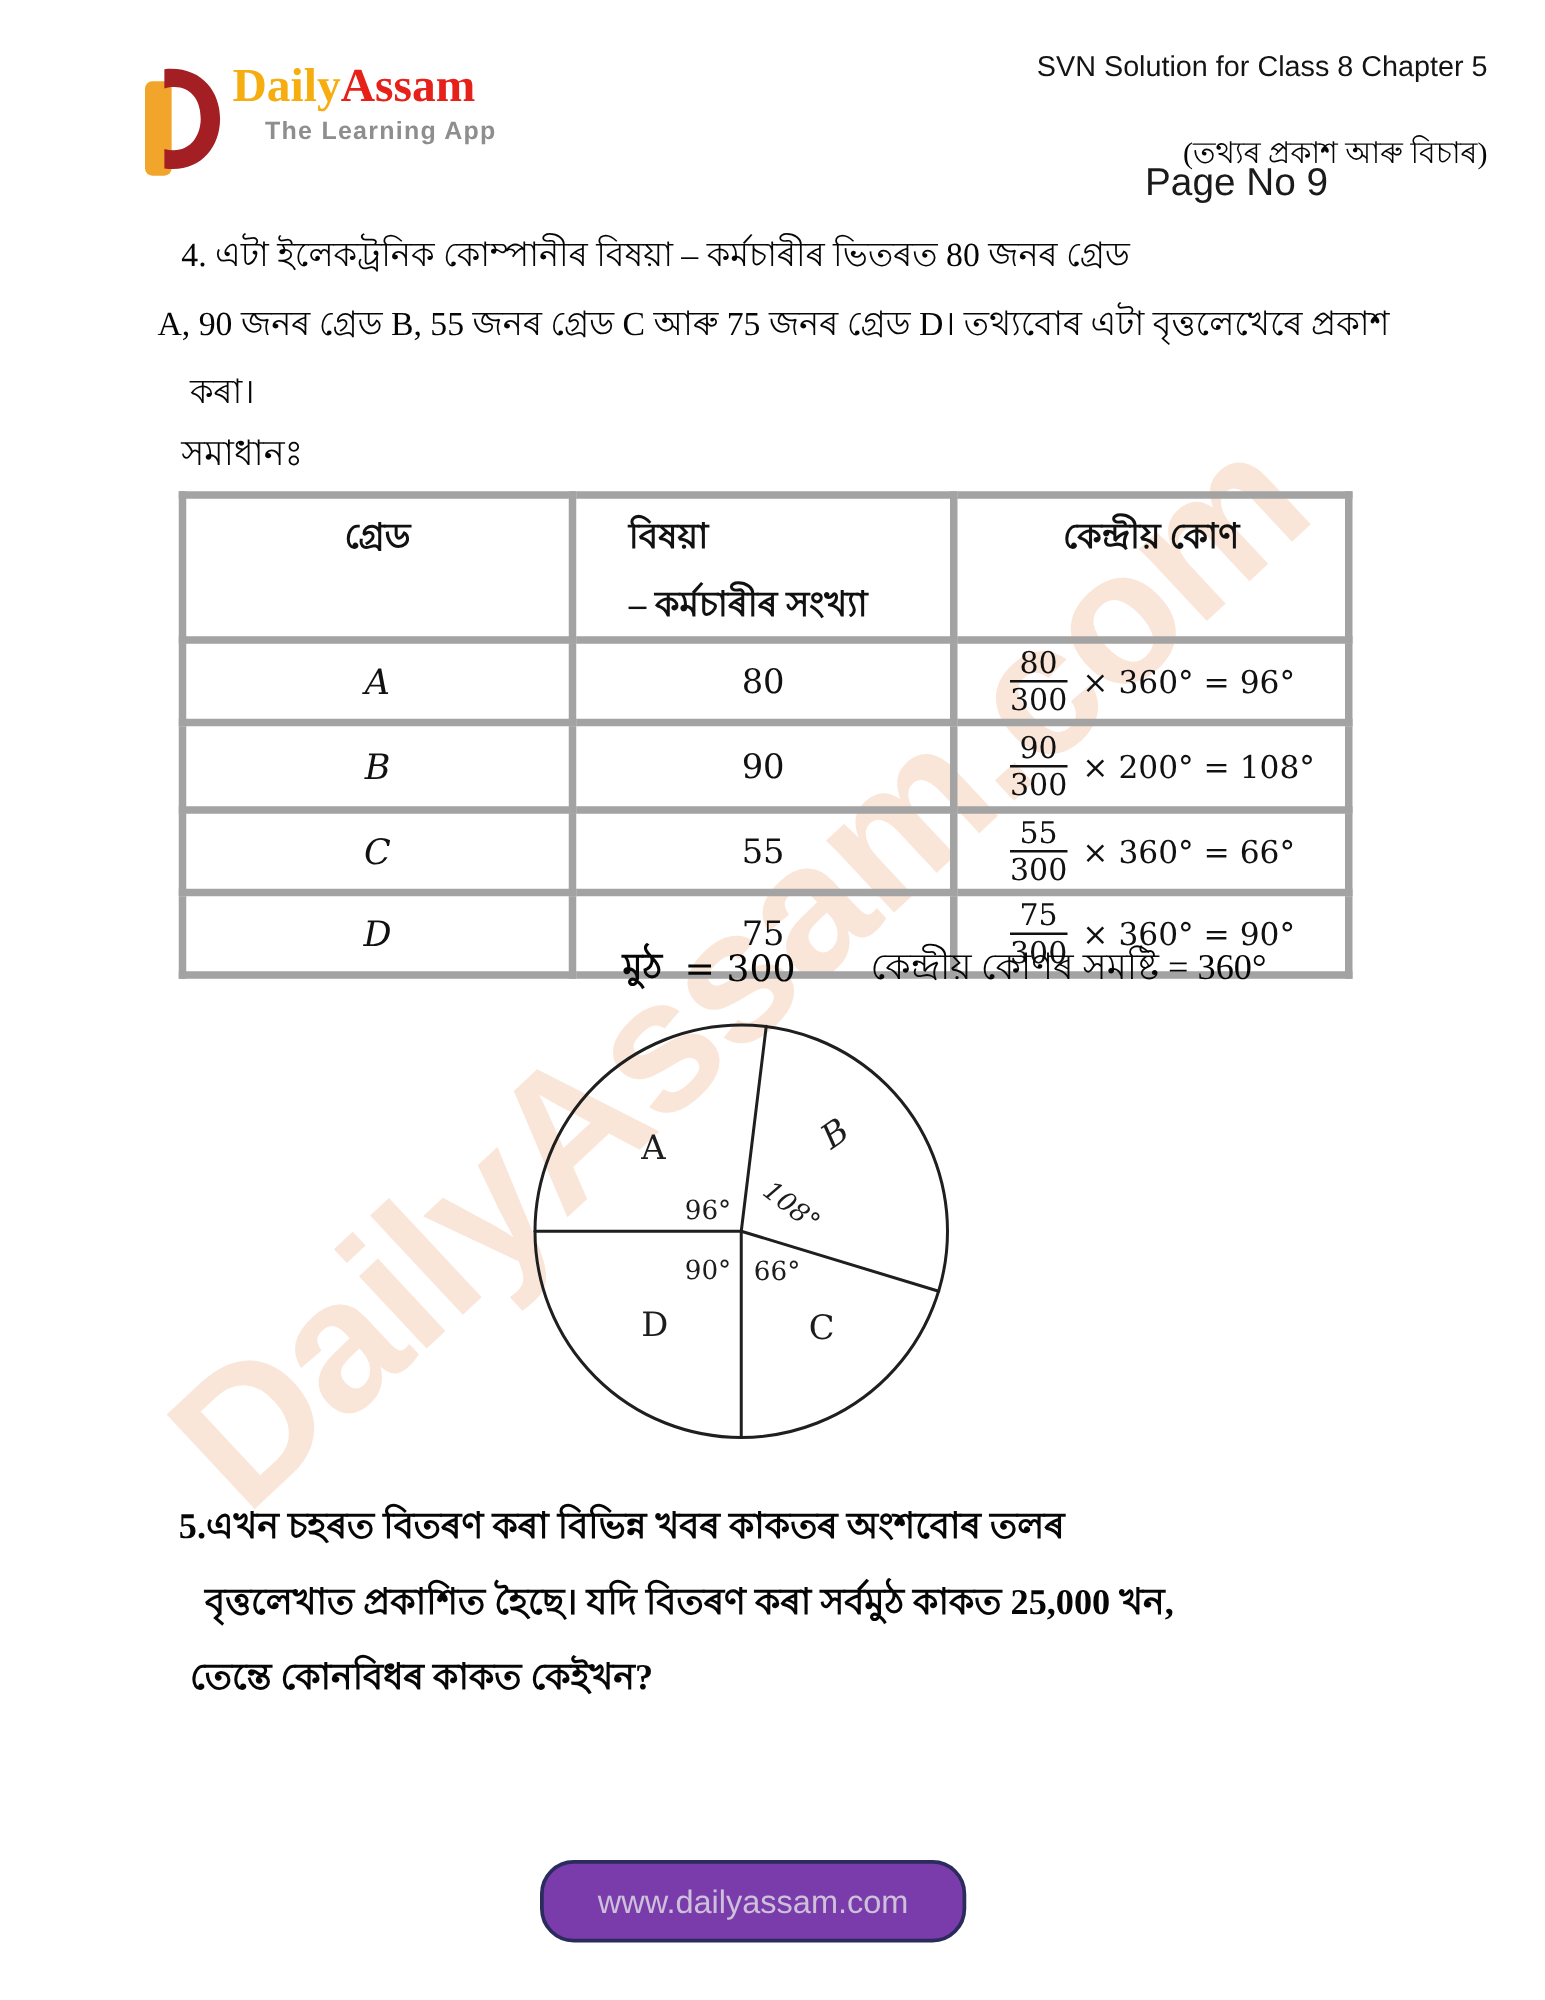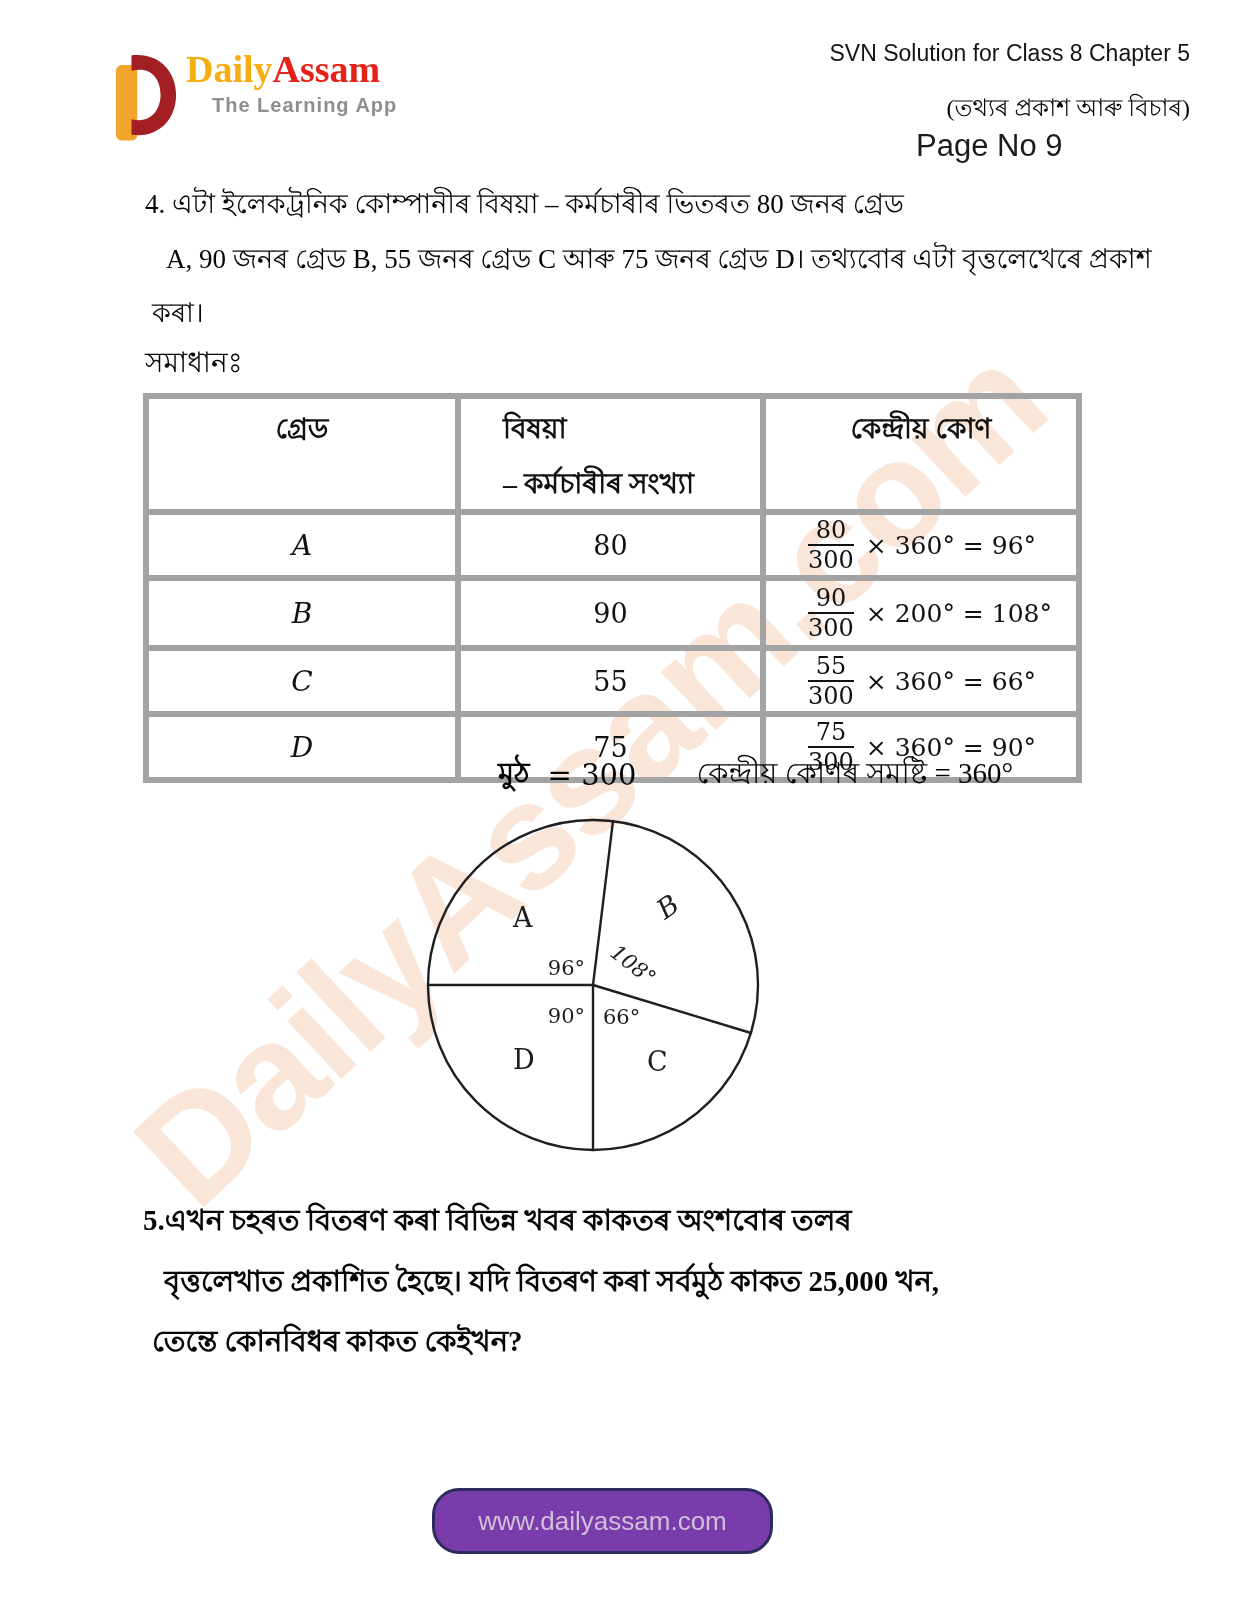--- a/index.html
+++ b/index.html
@@ -18,27 +18,27 @@
   
   .logo { left:116px; top:50px; display:flex; align-items:flex-start; }
   .logo-text { margin-left:8px; }
   .brand { font-family:"Liberation Serif", serif; font-weight:bold; font-size:38px; line-height:1.05; }
   .brand .daily { color:#F6AD0F; }
   .brand .assam { color:#E62119; }
   .tagline { font-size:20px; font-weight:bold; color:#8E8E8E; margin-left:26px; margin-top:4px; letter-spacing:1px; }
 
   .header-right { right:46px; top:40px; text-align:right; }
   .hr-line1 { font-size:23px; color:#141414; }
-  .hr-line2 { font-size:24px; margin-top:22px; font-family:"Liberation Serif", serif; }
+  .hr-line2 { font-size:24px; margin-top:36px; font-family:"Liberation Serif", serif; }
   .page-no { left:916px; top:128px; font-size:31px; color:#1b1b1b; }
 
   
   .bn { font-family:"Liberation Serif", serif; color:#060606; }
   .q4-l1 { left:145px; top:183px; font-size:27px; }
-  .q4-l2 { left:126px; top:238px; font-size:27px;margin-left:40px; }
+  .q4-l2 { left:126px; top:238px; font-size:27px; }
   .q4-l3 { left:152px; top:292px; font-size:27px; }
   .solution-label { left:145px; top:341px; font-size:28px; }
 
   
   .tbl-wrap { left:143px; top:393px; width:933px; }
   table { border-collapse:collapse; width:100%; table-layout:fixed; }
   td { border:6px solid #a3a3a3; vertical-align:middle; }
   col.c1 { width:312px; } col.c2 { width:305px; } col.c3 { width:316px; }
   .th-cell { height:87px; vertical-align:top; padding-top:8px; font-weight:bold; font-size:28px; font-family:"Liberation Serif", serif; }
   .th-grade, .th-angle { text-align:center; }

